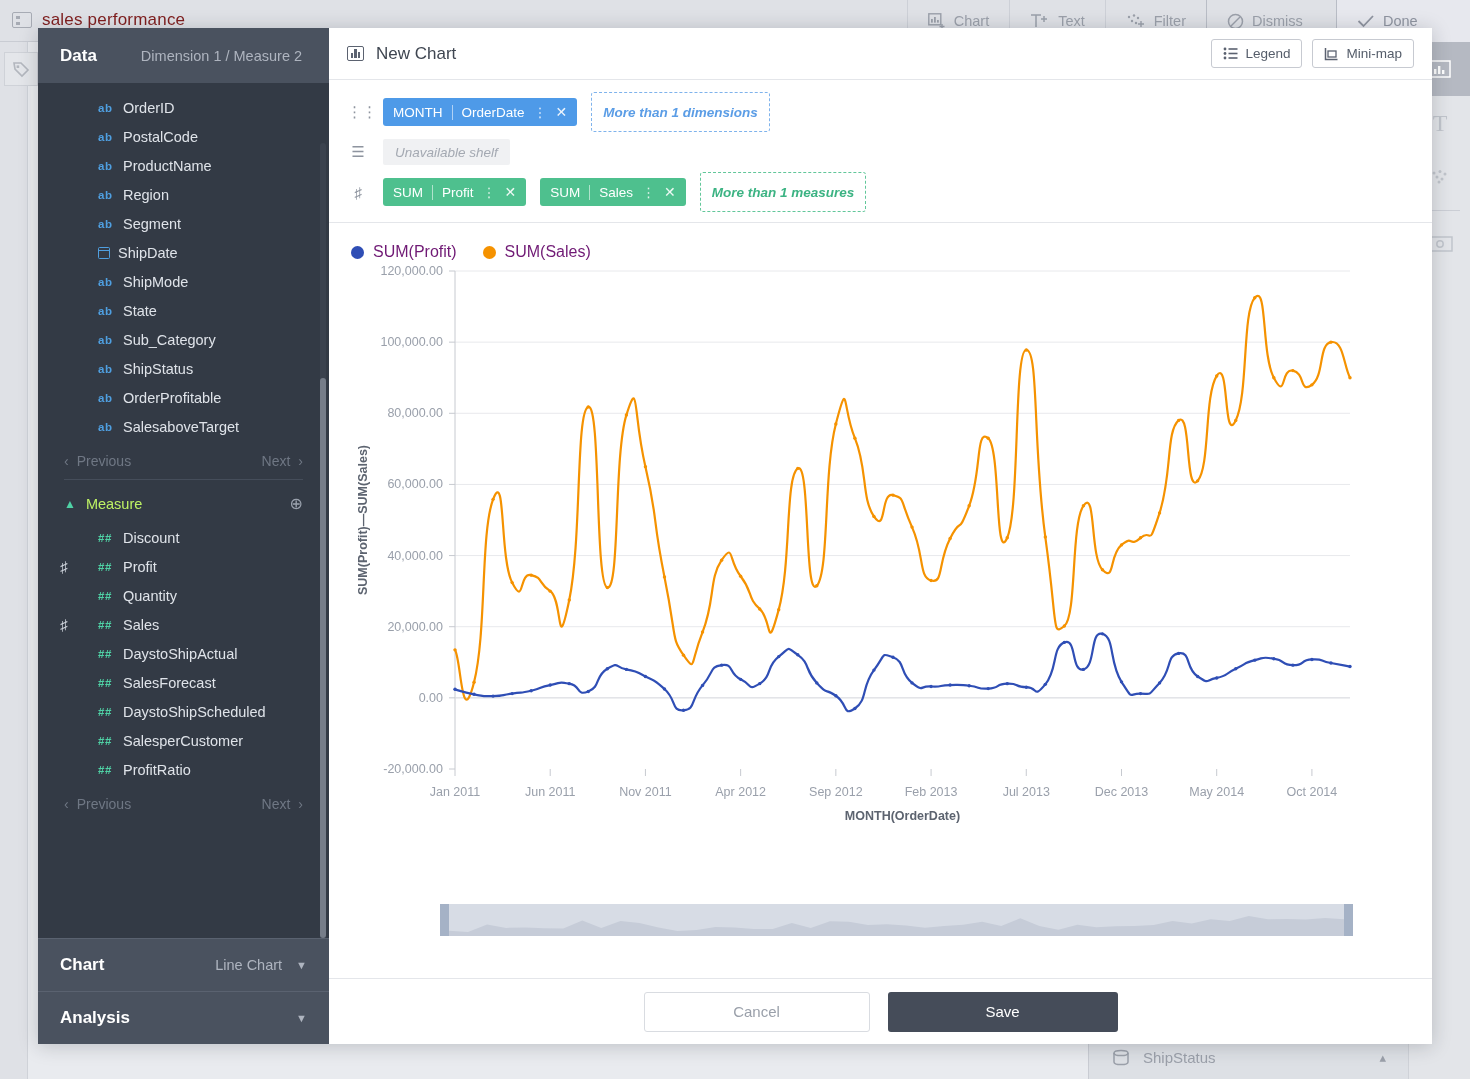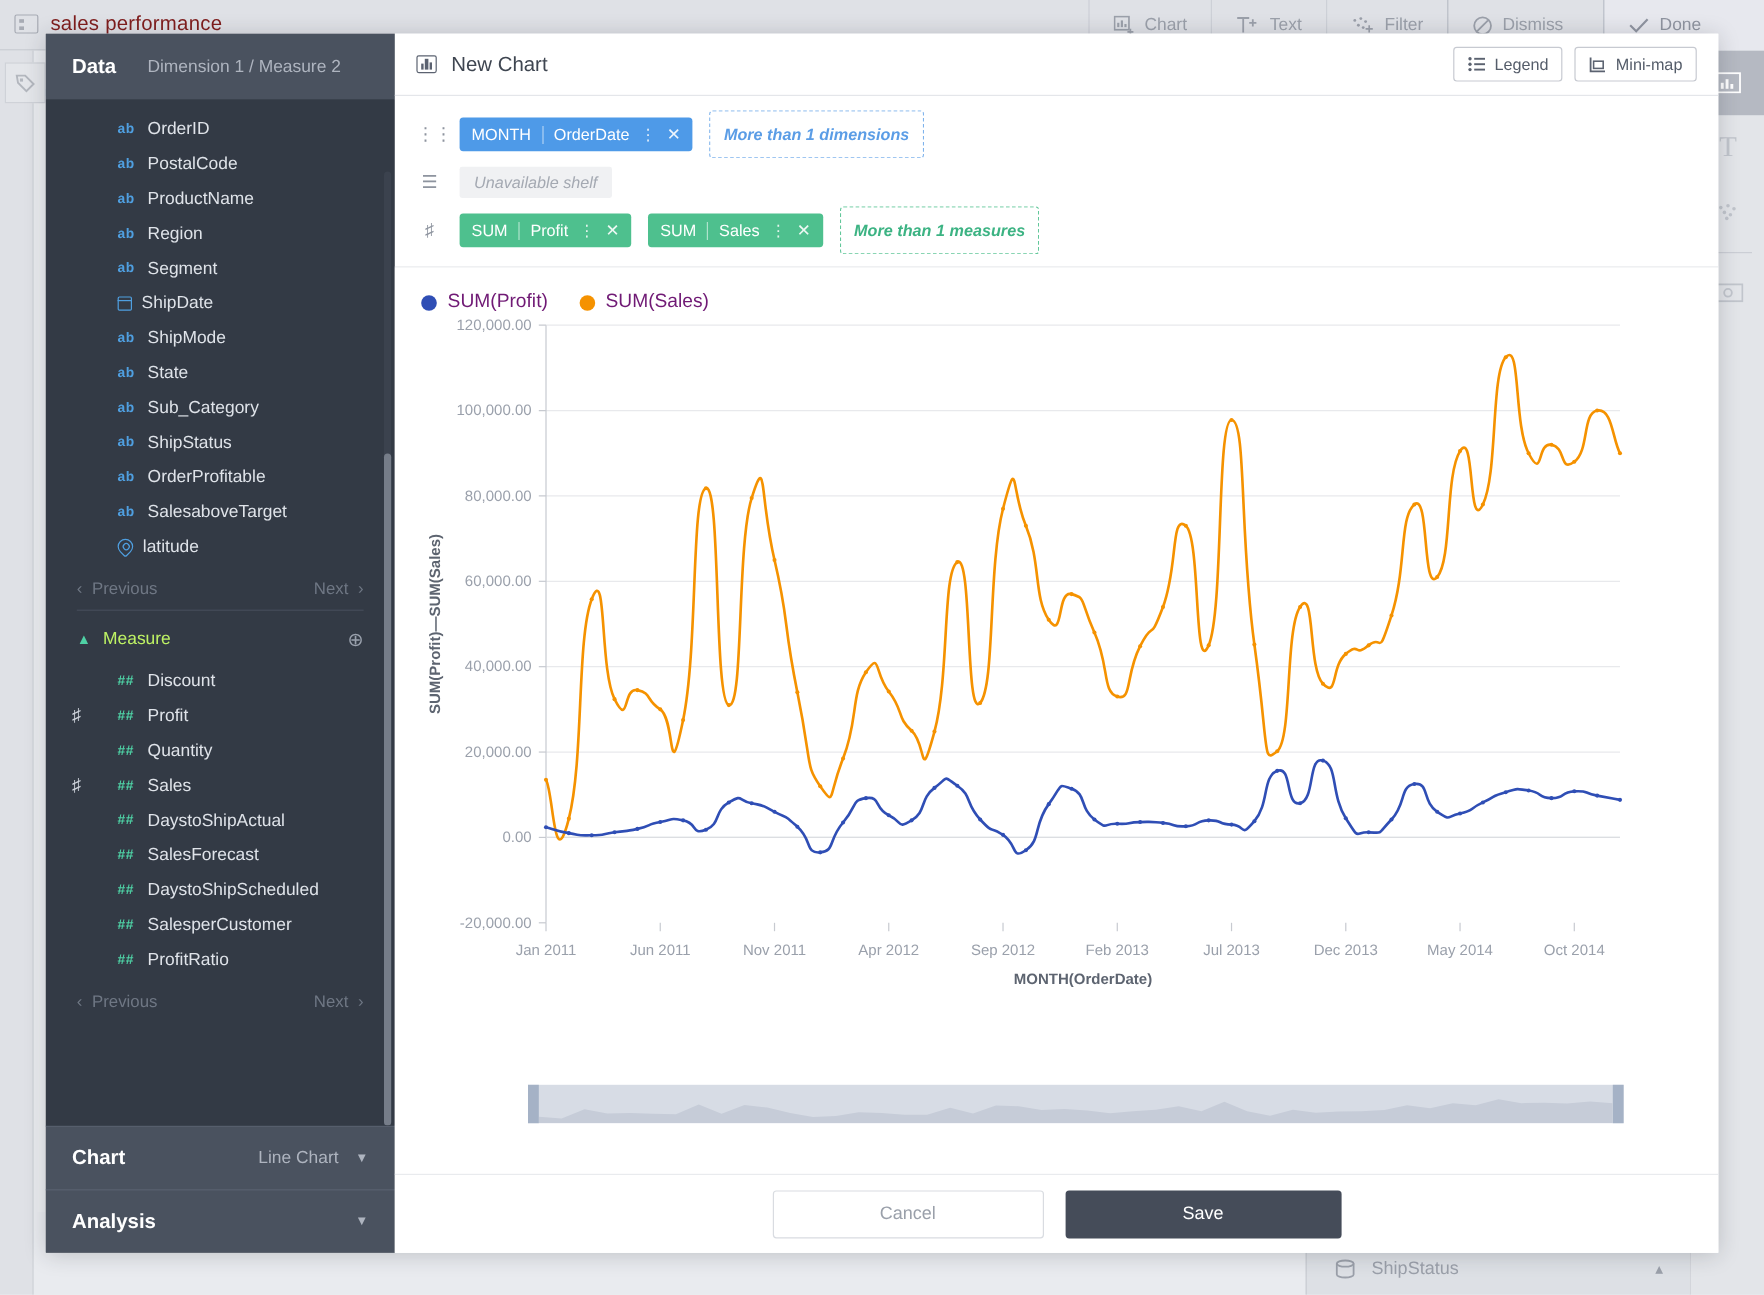--- a/index.html
+++ b/index.html
@@ -86,21 +86,21 @@
     display: flex; overflow: hidden;
   }
 
   
   .panel {
     width: 291px; height: 1016px; background: #333a45; position: relative;
     display: flex; flex-direction: column; flex: 0 0 291px;
   }
   .panel-head {
     height: 55px; background: #4a525f; display: flex; align-items: center;
-    padding: 0 0 0 22px; gap: 26px; flex: 0 0 55px;
+    padding: 0 0 0 22px; gap: 44px; flex: 0 0 55px;
   }
   .panel-head .ttl { color: #fff; font-size: 17px; font-weight: bold; }
   .panel-head .sub { color: #aeb4bf; font-size: 14.5px; }
 
   .panel-body { flex: 1 1 auto; position: relative; overflow: hidden; background: #333a45; }
   .field-list { padding: 10px 0 0 0; }
   .field {
     display: flex; align-items: center; height: 29px; padding-left: 60px;
     font-size: 14.5px; color: #e2e5ea; position: relative; cursor: pointer;
   }
@@ -393,24 +393,20 @@
               <span class="fld-tag dim">ab</span>
               <span class="fld-name">ShipStatus</span>
             </div>
           <div class="field">
               <span class="fld-tag dim">ab</span>
               <span class="fld-name">OrderProfitable</span>
             </div>
           <div class="field">
               <span class="fld-tag dim">ab</span>
               <span class="fld-name">SalesaboveTarget</span>
-            </div>
-          <div class="field">
-              <span class="pin-ic"></span>
-              <span class="fld-name">latitude</span>
             </div>
         </div>
 
         <div class="pager">
           <div class="pg">
             <span class="arrow">‹</span>
             <span>Previous</span>
           </div>
           <div class="pg">
             <span>Next</span>

